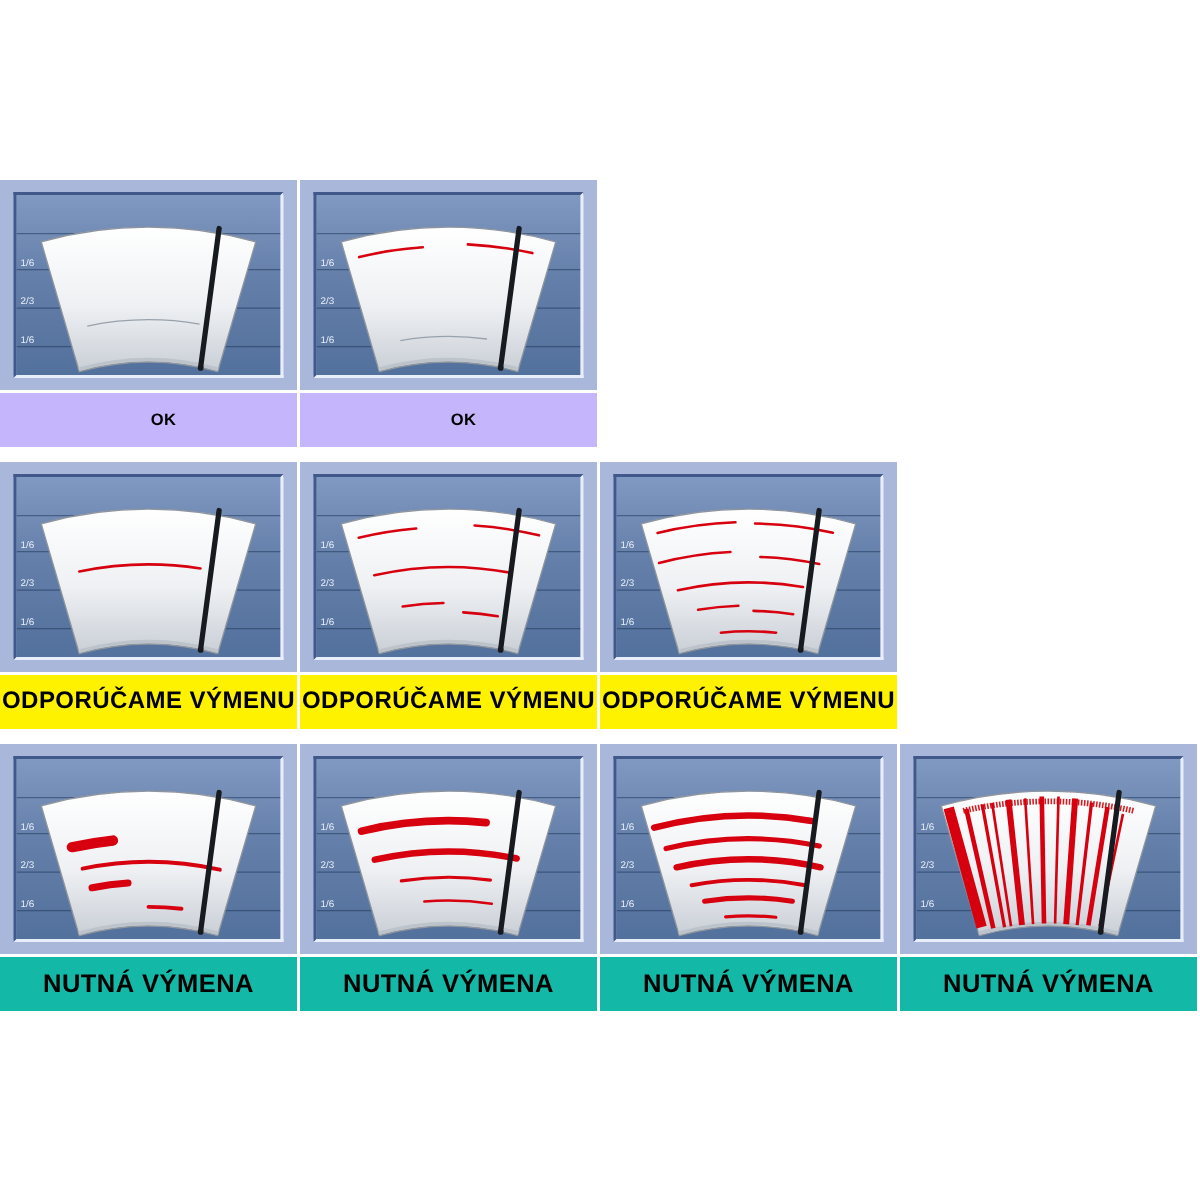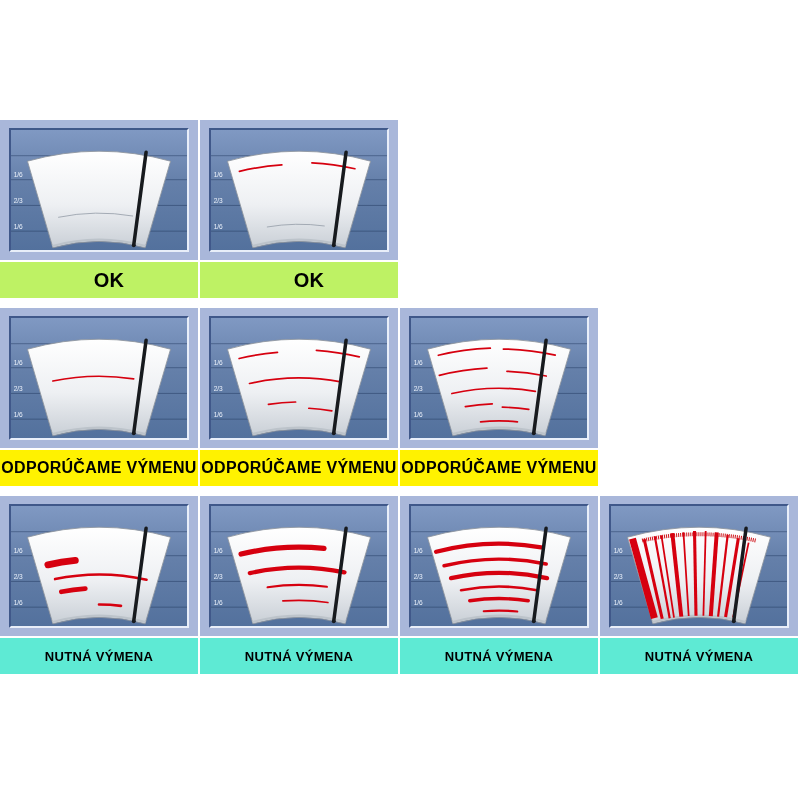--- a/index.html
+++ b/index.html
@@ -26,23 +26,23 @@
   .ghost{fill:none;stroke:#99a2ac;stroke-width:1;}
   .blade{fill:none;stroke:#171a1e;stroke-width:4;stroke-linecap:round;}
   .blade-dot{fill:#171a1e;}
   .st{fill:none;stroke:#d6000f;stroke-linecap:round;}
   .stv{fill:none;stroke:#d6000f;stroke-linecap:butt;}
   .ticks{fill:none;stroke:#cf1016;stroke-width:4.5;stroke-dasharray:1.2 1.1;opacity:.95;}
   .bar{
     height:36px;margin-top:2px;display:flex;align-items:center;justify-content:center;
     font-weight:bold;color:#000;letter-spacing:0.3px;
   }
-  .bar.ok{background:#bef264;font-size:20px;padding-left:20px;}
+  .bar.ok{background:#c4b5fd;font-size:11px;padding-left:20px;}
   .bar.warn{background:#fff200;font-size:16px;}
-  .bar.alert{background:#5eead4;font-size:13px;}
+  .bar.alert{background:#14b8a6;font-size:17px;}
 </style>
 </head>
 <body>
 
 <svg width="0" height="0" style="position:absolute" aria-hidden="true">
   <defs>
     <linearGradient id="fanGrad" x1="0" y1="0" x2="0" y2="1">
       <stop offset="0" stop-color="#ffffff"></stop>
       <stop offset="0.55" stop-color="#eef0f3"></stop>
       <stop offset="1" stop-color="#c9cfd6"></stop>

